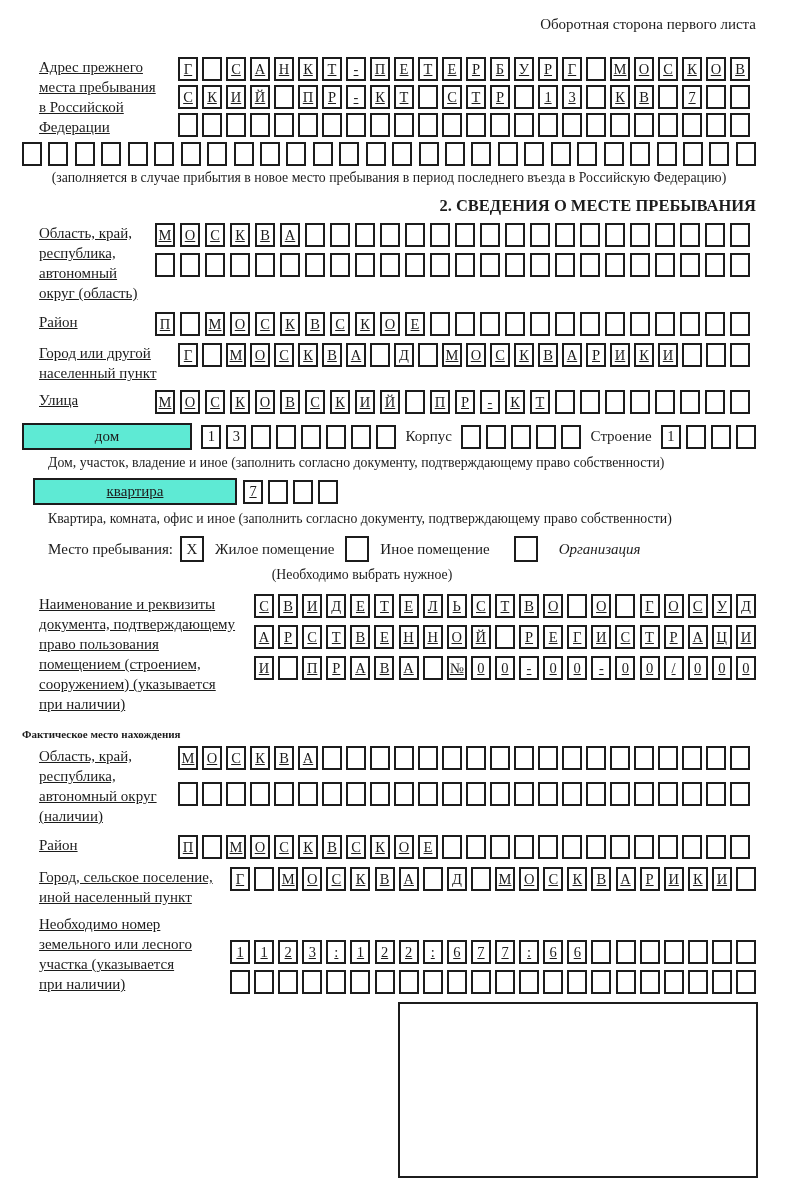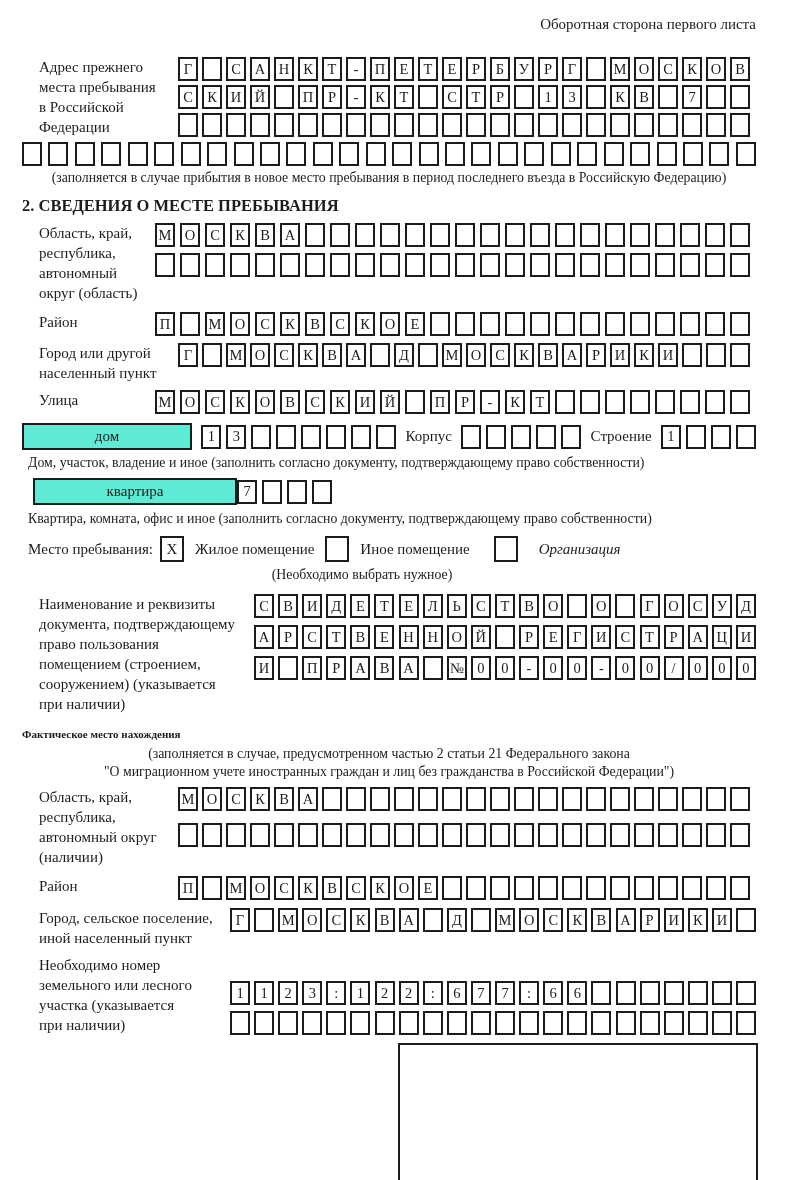--- a/index.html
+++ b/index.html
@@ -8,21 +8,21 @@
     position:relative;
     width:800px;height:1180px;
     box-sizing:border-box;
     padding:16px 44px 0 22px;
     overflow:hidden;
     font-family:"Liberation Serif","DejaVu Serif",serif;
     color:var(--ink);
     background:#ffffff;
   }
   .corner{ text-align:right; font-size:15px; }
-  .frow{ display:flex; align-items:flex-start; }
+  .frow{ display:flex; align-items:flex-start;text-decoration:underline; }
   .label{ font-size:15px; line-height:20px; }
   .pl17{ padding-left:17px; box-sizing:border-box; }
   .w133{ width:133px; flex:none; }
   .w156{ width:156px; flex:none; }
   .w208{ width:208px; flex:none; }
   .w232{ width:232px; flex:none; }
   .w502{ width:502px; }
   .w526{ width:526px; }
   .w572{ width:572px; }
   .w595{ width:595px; }
@@ -37,35 +37,35 @@
     font-size:14.5px; background:#fff;
   }
   .cellgroup{ display:flex; gap:5px; }
   .widebox{
     flex:none; height:27px; border:2px solid var(--ink); box-sizing:border-box;
     display:flex; align-items:center; justify-content:center; font-size:15px; background:#5eead4;
   }
   .inline-label{ font-size:15px; line-height:27px; white-space:nowrap; }
   .caption{ font-size:13.8px; line-height:18px; }
   .center{ text-align:center; }
-  .h1{ font-weight:bold; font-size:16.5px; text-align:left; margin:9px 0 7px 0; }
+  .h1{ font-weight:bold; font-size:16.5px; text-align:right; margin:9px 0 7px 0; }
   .h2{ font-weight:bold; font-size:11px; text-align:left; margin:14px 0 5px 0; }
   .checkbox{
     flex:none; width:24px; height:26px; border:2px solid var(--ink); box-sizing:border-box;
     display:flex; align-items:center; justify-content:center; font-size:15px; background:#fff;
   }
   .stay{ display:flex; align-items:center; }
   .stamp{
     width:360px; height:176px; border:2px solid var(--ink);
     box-sizing:border-box; margin-left:376px; background:#fff;
   }
   .mt3{margin-top:3px;} .mt4{margin-top:4px;} .mt5{margin-top:5px;} .mt6{margin-top:6px;}
   .mt7{margin-top:7px;} .mt8{margin-top:8px;} .mt9{margin-top:9px;} .mt10{margin-top:10px;}
   .mt24{margin-top:24px;}
-  .ml11{margin-left:11px;} .ml17{margin-left:6px;}
+  .ml11{margin-left:11px;} .ml17{margin-left:26px;}
   .note-wrap{ width:680px; text-align:center; }
   .cad-rows{ margin-top:26px; }
 </style>
 </head>
 <body>
 
 <div class="page">
 
   <div class="corner">Оборотная сторона первого листа</div>
 
@@ -370,21 +370,21 @@
     <div class="inline-label">Строение</div>
     <div class="cellgroup">
         <span class="cell">1</span>
         <span class="cell"></span>
         <span class="cell"></span>
         <span class="cell"></span>
       </div>
   </div>
   <div class="caption ml17 mt4">Дом, участок, владение и иное (заполнить согласно документу, подтверждающему право собственности)</div>
 
-  <div class="frow mt6 ml11" style="align-items:center;text-align:right;">
+  <div class="frow mt6 ml11" style="align-items:center;gap:6px;text-align:right;">
     <div class="widebox" style="width:204px;">квартира</div>
     <div class="cellgroup">
         <span class="cell">7</span>
         <span class="cell"></span>
         <span class="cell"></span>
         <span class="cell"></span>
       </div>
   </div>
   <div class="caption ml17 mt5">Квартира, комната, офис и иное (заполнить согласно документу, подтверждающему право собственности)</div>
 
@@ -477,24 +477,20 @@
           <span class="cell">0</span>
           <span class="cell">/</span>
           <span class="cell">0</span>
           <span class="cell">0</span>
           <span class="cell">0</span>
         </div>
     </div>
   </div>
 
   <div class="h2">Фактическое место нахождения</div>
-  <div class="caption center">
-      <div>(заполняется в случае, предусмотренном частью 2 статьи 21 Федерального закона</div>
-      <div>"О миграционном учете иностранных граждан и лиц без гражданства в Российской Федерации")</div>
-    </div>
 
   <div class="frow mt6">
     <div class="label w156 pl17">
         <div>Область, край,</div>
         <div>республика,</div>
         <div>автономный округ</div>
         <div>(наличии)</div>
       </div>
     <div class="rows g12 w572">
       <div class="cellrow">

